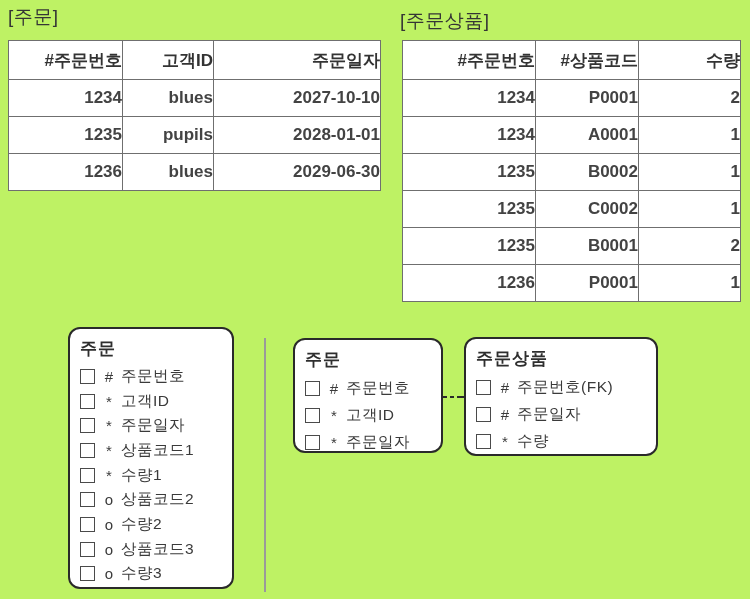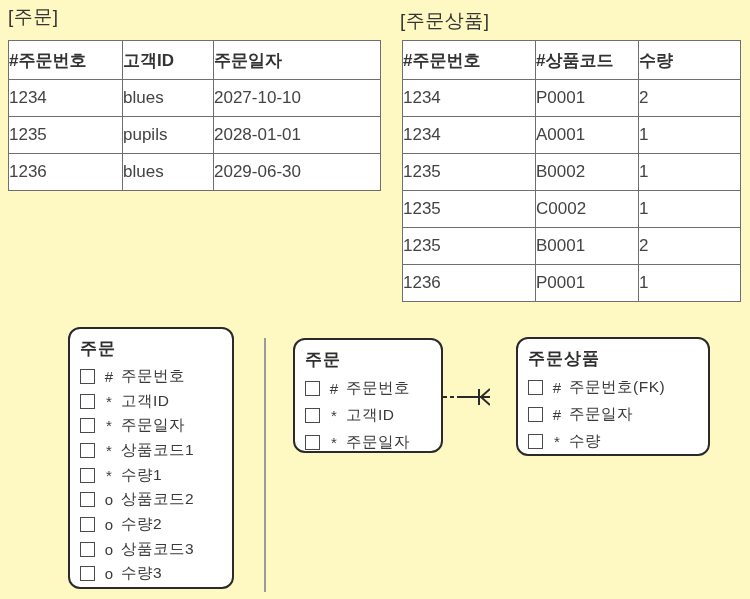--- a/index.html
+++ b/index.html
@@ -1,50 +1,50 @@
 <!DOCTYPE html>
 <html><head>
 <meta charset="utf-8">
 <style>
   html, body { margin: 0; padding: 0; background: #ffffff; }
   body { font-family: "Liberation Sans", "DejaVu Sans", sans-serif; color: #3c3c3c; }
   .canvas {
     position: relative;
     width: 750px;
     height: 599px;
-    background: #fef9c3;
+    background: #bef264;
     overflow: hidden;
   }
   .section-label {
     position: absolute;
     font-size: 19px;
     color: #353535;
     letter-spacing: 0.5px;
   }
   
   table.data-table {
     position: absolute;
     border-collapse: collapse;
     table-layout: fixed;
     background: #fff;
   }
   table.data-table th, table.data-table td {
     border: 1px solid #6f6f6f;
-    text-align: left;
+    text-align: right;
     vertical-align: middle;
     font-size: 17px;
     color: #434343;
     padding: 0;
   }
   table.data-table th {
     font-weight: bold;
     color: #333;
     height: 38px;
   }
-  table.data-table td { height: 36px; font-weight: normal; }
+  table.data-table td { height: 36px; font-weight: bold; }
   #order-table { left: 8px; top: 40px; width: 372px; }
   #order-item-table { left: 402px; top: 40px; width: 338px; }
   
   .entity-box {
     position: absolute;
     border: 2.5px solid #2a2a2a;
     border-radius: 12px;
     background: #fff;
     box-sizing: border-box;
     padding: 8px 10px 6px 10px;
@@ -78,21 +78,21 @@
   }
   .attr-row .attr-name {
     font-size: 15.5px;
     letter-spacing: 0.5px;
     white-space: nowrap;
   }
   #entity-unnormalized { left: 68px; top: 327px; width: 166px; height: 262px; }
   #entity-unnormalized .attr-row { height: 24.7px; }
   #entity-order { left: 293px; top: 338px; width: 150px; height: 115px; }
   #entity-order .attr-row { height: 27px; }
-  #entity-order-item { left: 516px; top: 337px; width: 194px; height: 119px; }
+  #entity-order-item { left: 464px; top: 337px; width: 194px; height: 119px; }
   #entity-order-item .attr-row { height: 27px; }
   .v-divider {
     position: absolute;
     left: 264px; top: 338px;
     width: 2px; height: 254px;
     background: #9a9a9a;
   }
   .connector-svg {
     position: absolute;
     left: 443px; top: 384px;

